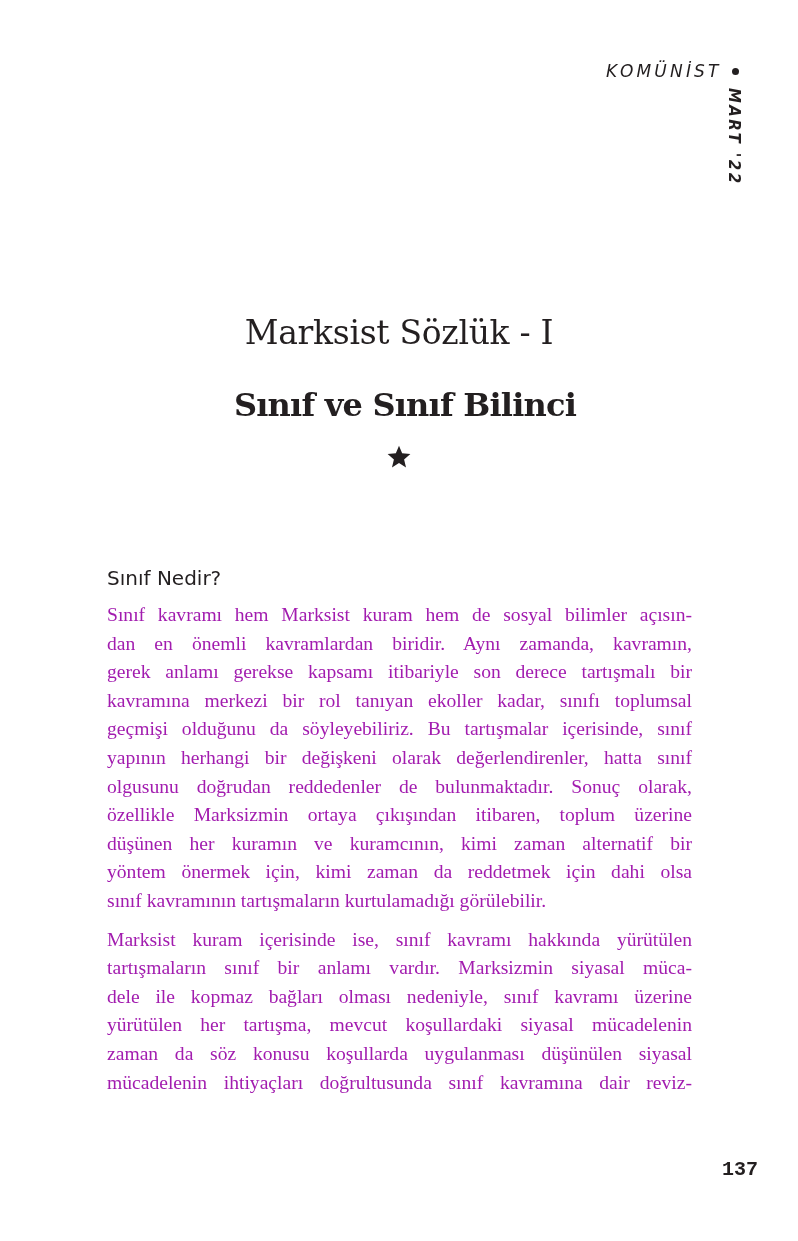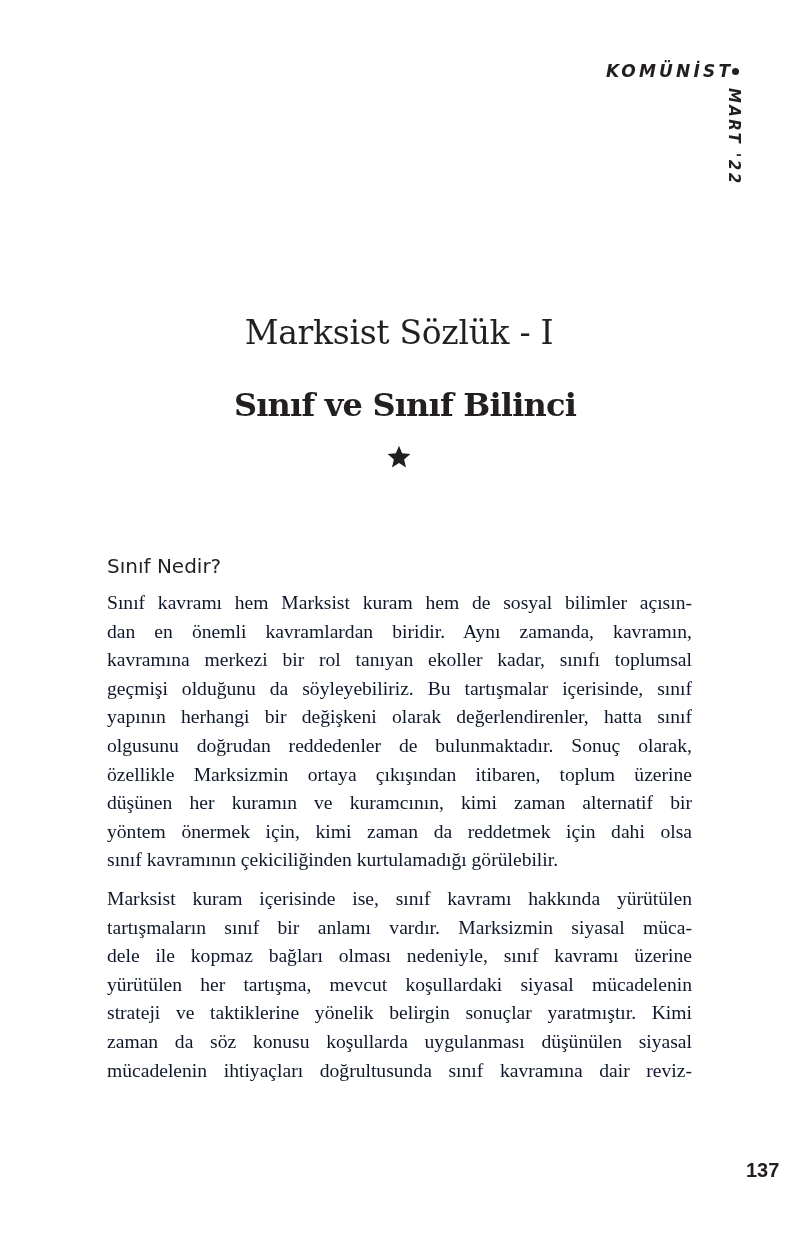--- a/index.html
+++ b/index.html
@@ -12,21 +12,21 @@
       height: 1241px;
       position: relative;
       overflow: hidden;
       color: #231f20;
     }
     .header-brand {
       position: absolute;
       top: 60px;
       left: 606px;
       font-family: "DejaVu Sans", sans-serif;
-      font-weight: bold;
+      font-weight: normal;
       font-style: italic;
       font-size: 17px;
       letter-spacing: 3.2px;
       color: #231f20;
       line-height: 22px;
       white-space: nowrap;
     }
     .header-dot {
       position: absolute;
       top: 68px;
@@ -84,53 +84,52 @@
     .content {
       position: absolute;
       top: 551px;
       left: 107px;
       width: 585px;
     }
     .section-heading {
       font-family: "DejaVu Sans", sans-serif;
       font-size: 20px;
       font-weight: normal;
-      margin: 0 0 8px 0;
+      margin: 12px 0 8px 0;
       line-height: 30px;
       color: #231f20;
     }
     .paragraph {
       font-family: "Liberation Serif", serif;
       font-size: 19.6px;
       line-height: 28.6px;
       text-align: justify;
       margin: 0 0 10px 0;
-      color: #0f172a;
+      color: #a21caf;
       hyphens: manual;
     }
     .line {
       display: block;
       text-align: justify;
       text-align-last: justify;
       white-space: nowrap;
       overflow: visible;
     }
     .line.last {
       text-align-last: left;
     }
     .page-number {
       position: absolute;
       top: 1156px;
       left: 722px;
-      font-family: Liberation Sans, sans-serif;
+      font-family: Liberation Mono, monospace;
       font-weight: bold;
       font-size: 20px;
       color: #231f20;
       line-height: 28px;
-      margin-left: 24px;
     }
   </style>
 </head>
 <body>
 
 <div>
   <div class="header-brand">KOMÜNİST</div>
   <div class="header-dot"></div>
   <div class="header-date">MART '22</div>
 </div>
@@ -144,34 +143,34 @@
     </svg>
   </span>
 </div>
 
 <div class="content">
   <h3 class="section-heading">Sınıf Nedir?</h3>
 
   <p class="paragraph">
     <span class="line">Sınıf kavramı hem Marksist kuram hem de sosyal bilimler açısın-</span>
     <span class="line">dan en önemli kavramlardan biridir. Aynı zamanda, kavramın,</span>
+    <span class="line">gerek anlamı gerekse kapsamı itibariyle son derece tartışmalı bir</span>
     <span class="line">kavramına merkezi bir rol tanıyan ekoller kadar, sınıfı toplumsal</span>
     <span class="line">geçmişi olduğunu da söyleyebiliriz. Bu tartışmalar içerisinde, sınıf</span>
     <span class="line">yapının herhangi bir değişkeni olarak değerlendirenler, hatta sınıf</span>
     <span class="line">olgusunu doğrudan reddedenler de bulunmaktadır. Sonuç olarak,</span>
     <span class="line">özellikle Marksizmin ortaya çıkışından itibaren, toplum üzerine</span>
     <span class="line">düşünen her kuramın ve kuramcının, kimi zaman alternatif bir</span>
     <span class="line">yöntem önermek için, kimi zaman da reddetmek için dahi olsa</span>
-    <span class="line last">sınıf kavramının çekiciliğinden kurtulamadığı görülebilir.</span>
+    <span class="line last">sınıf kavramının tartışmaların kurtulamadığı görülebilir.</span>
   </p>
 
   <p class="paragraph">
     <span class="line">Marksist kuram içerisinde ise, sınıf kavramı hakkında yürütülen</span>
     <span class="line">tartışmaların sınıf bir anlamı vardır. Marksizmin siyasal müca-</span>
     <span class="line">dele ile kopmaz bağları olması nedeniyle, sınıf kavramı üzerine</span>
     <span class="line">yürütülen her tartışma, mevcut koşullardaki siyasal mücadelenin</span>
-    <span class="line">strateji ve taktiklerine yönelik belirgin sonuçlar yaratmıştır. Kimi</span>
     <span class="line">zaman da söz konusu koşullarda uygulanması düşünülen siyasal</span>
     <span class="line">mücadelenin ihtiyaçları doğrultusunda sınıf kavramına dair reviz-</span>
   </p>
 </div>
 
 <div class="page-number">137</div>
 
 </body></html>

